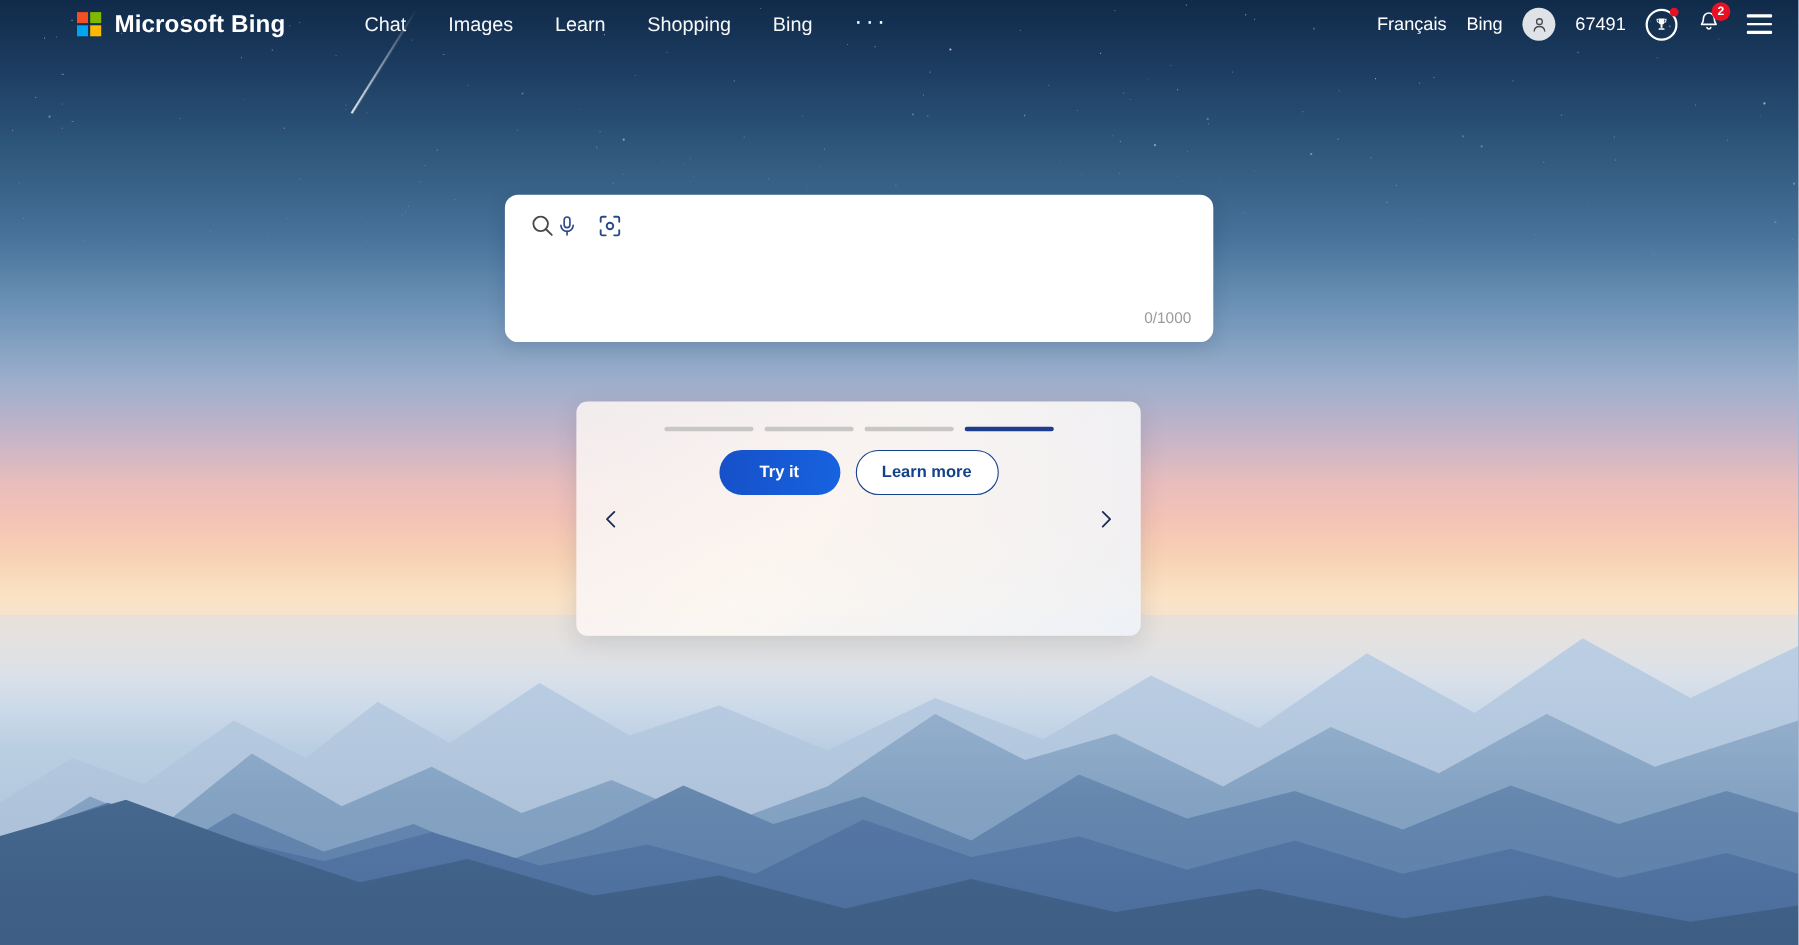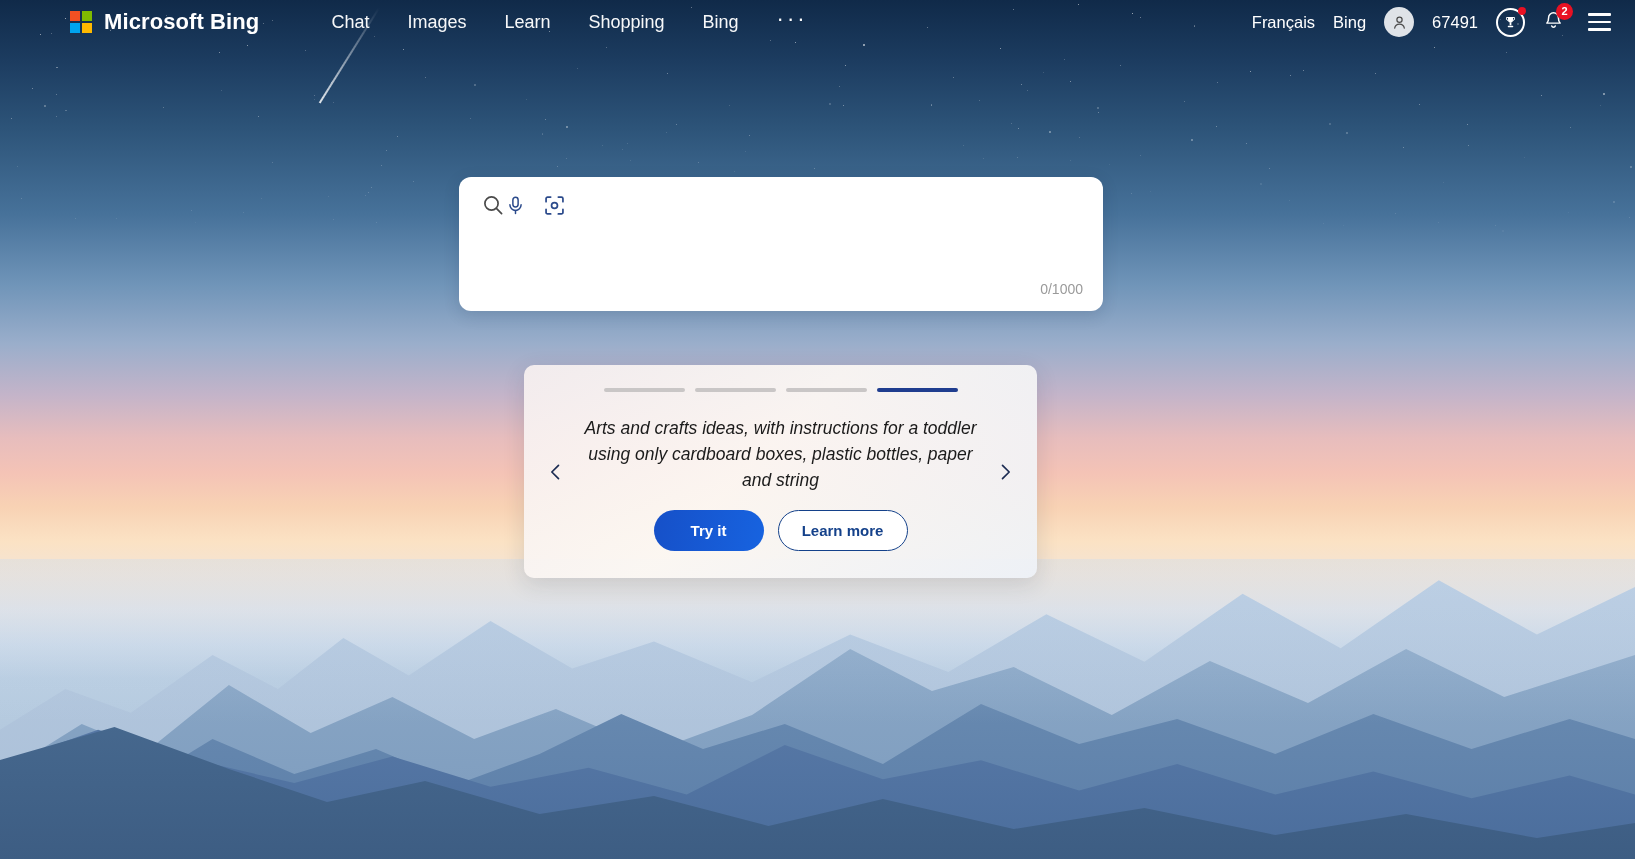--- a/index.html
+++ b/index.html
@@ -559,21 +559,20 @@
   </div>
 
   <div class="card">
     <div class="progress-row">
       <span class="pbar"></span>
       <span class="pbar"></span>
       <span class="pbar"></span>
       <span class="pbar active"></span>
     </div>
 
-    <div class="card-text">Arts and crafts ideas, with instructions for a toddler using only cardboard boxes, plastic bottles, paper and string</div>
 
     <div class="card-btns">
       <button class="btn btn-primary">Try it</button>
       <button class="btn btn-secondary">Learn more</button>
     </div>
 
     <span class="card-arrow left">
       <svg width="20" height="20" viewBox="0 0 24 24">
         <polyline points="15,4 7,12 15,20" fill="none" stroke="#1b2b52" stroke-width="2" stroke-linecap="round" stroke-linejoin="round"></polyline>
       </svg>

